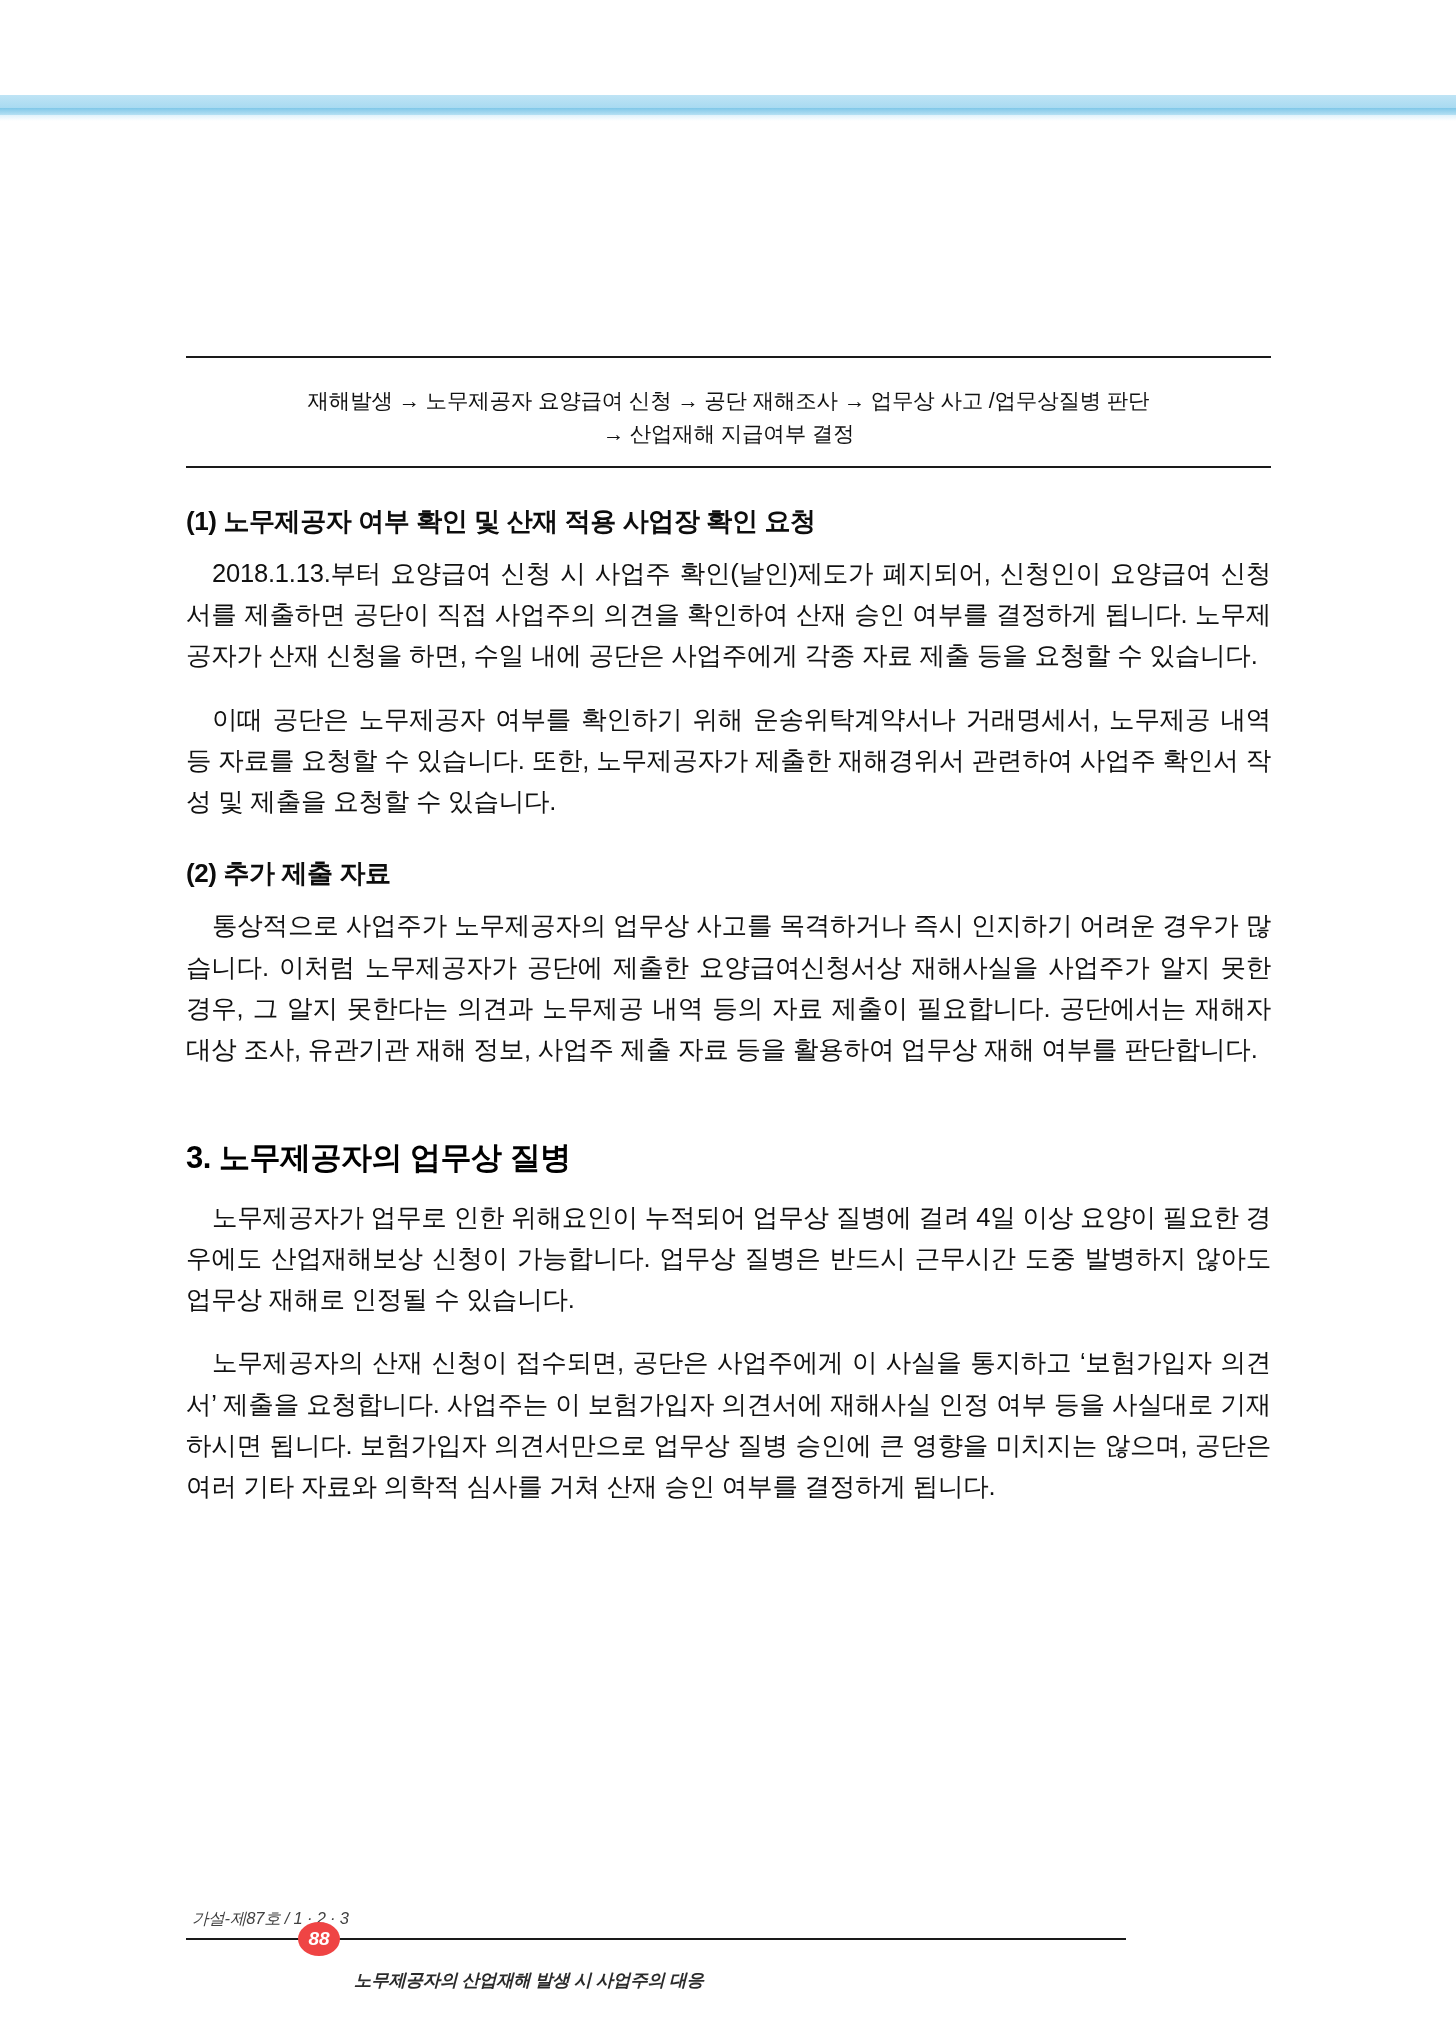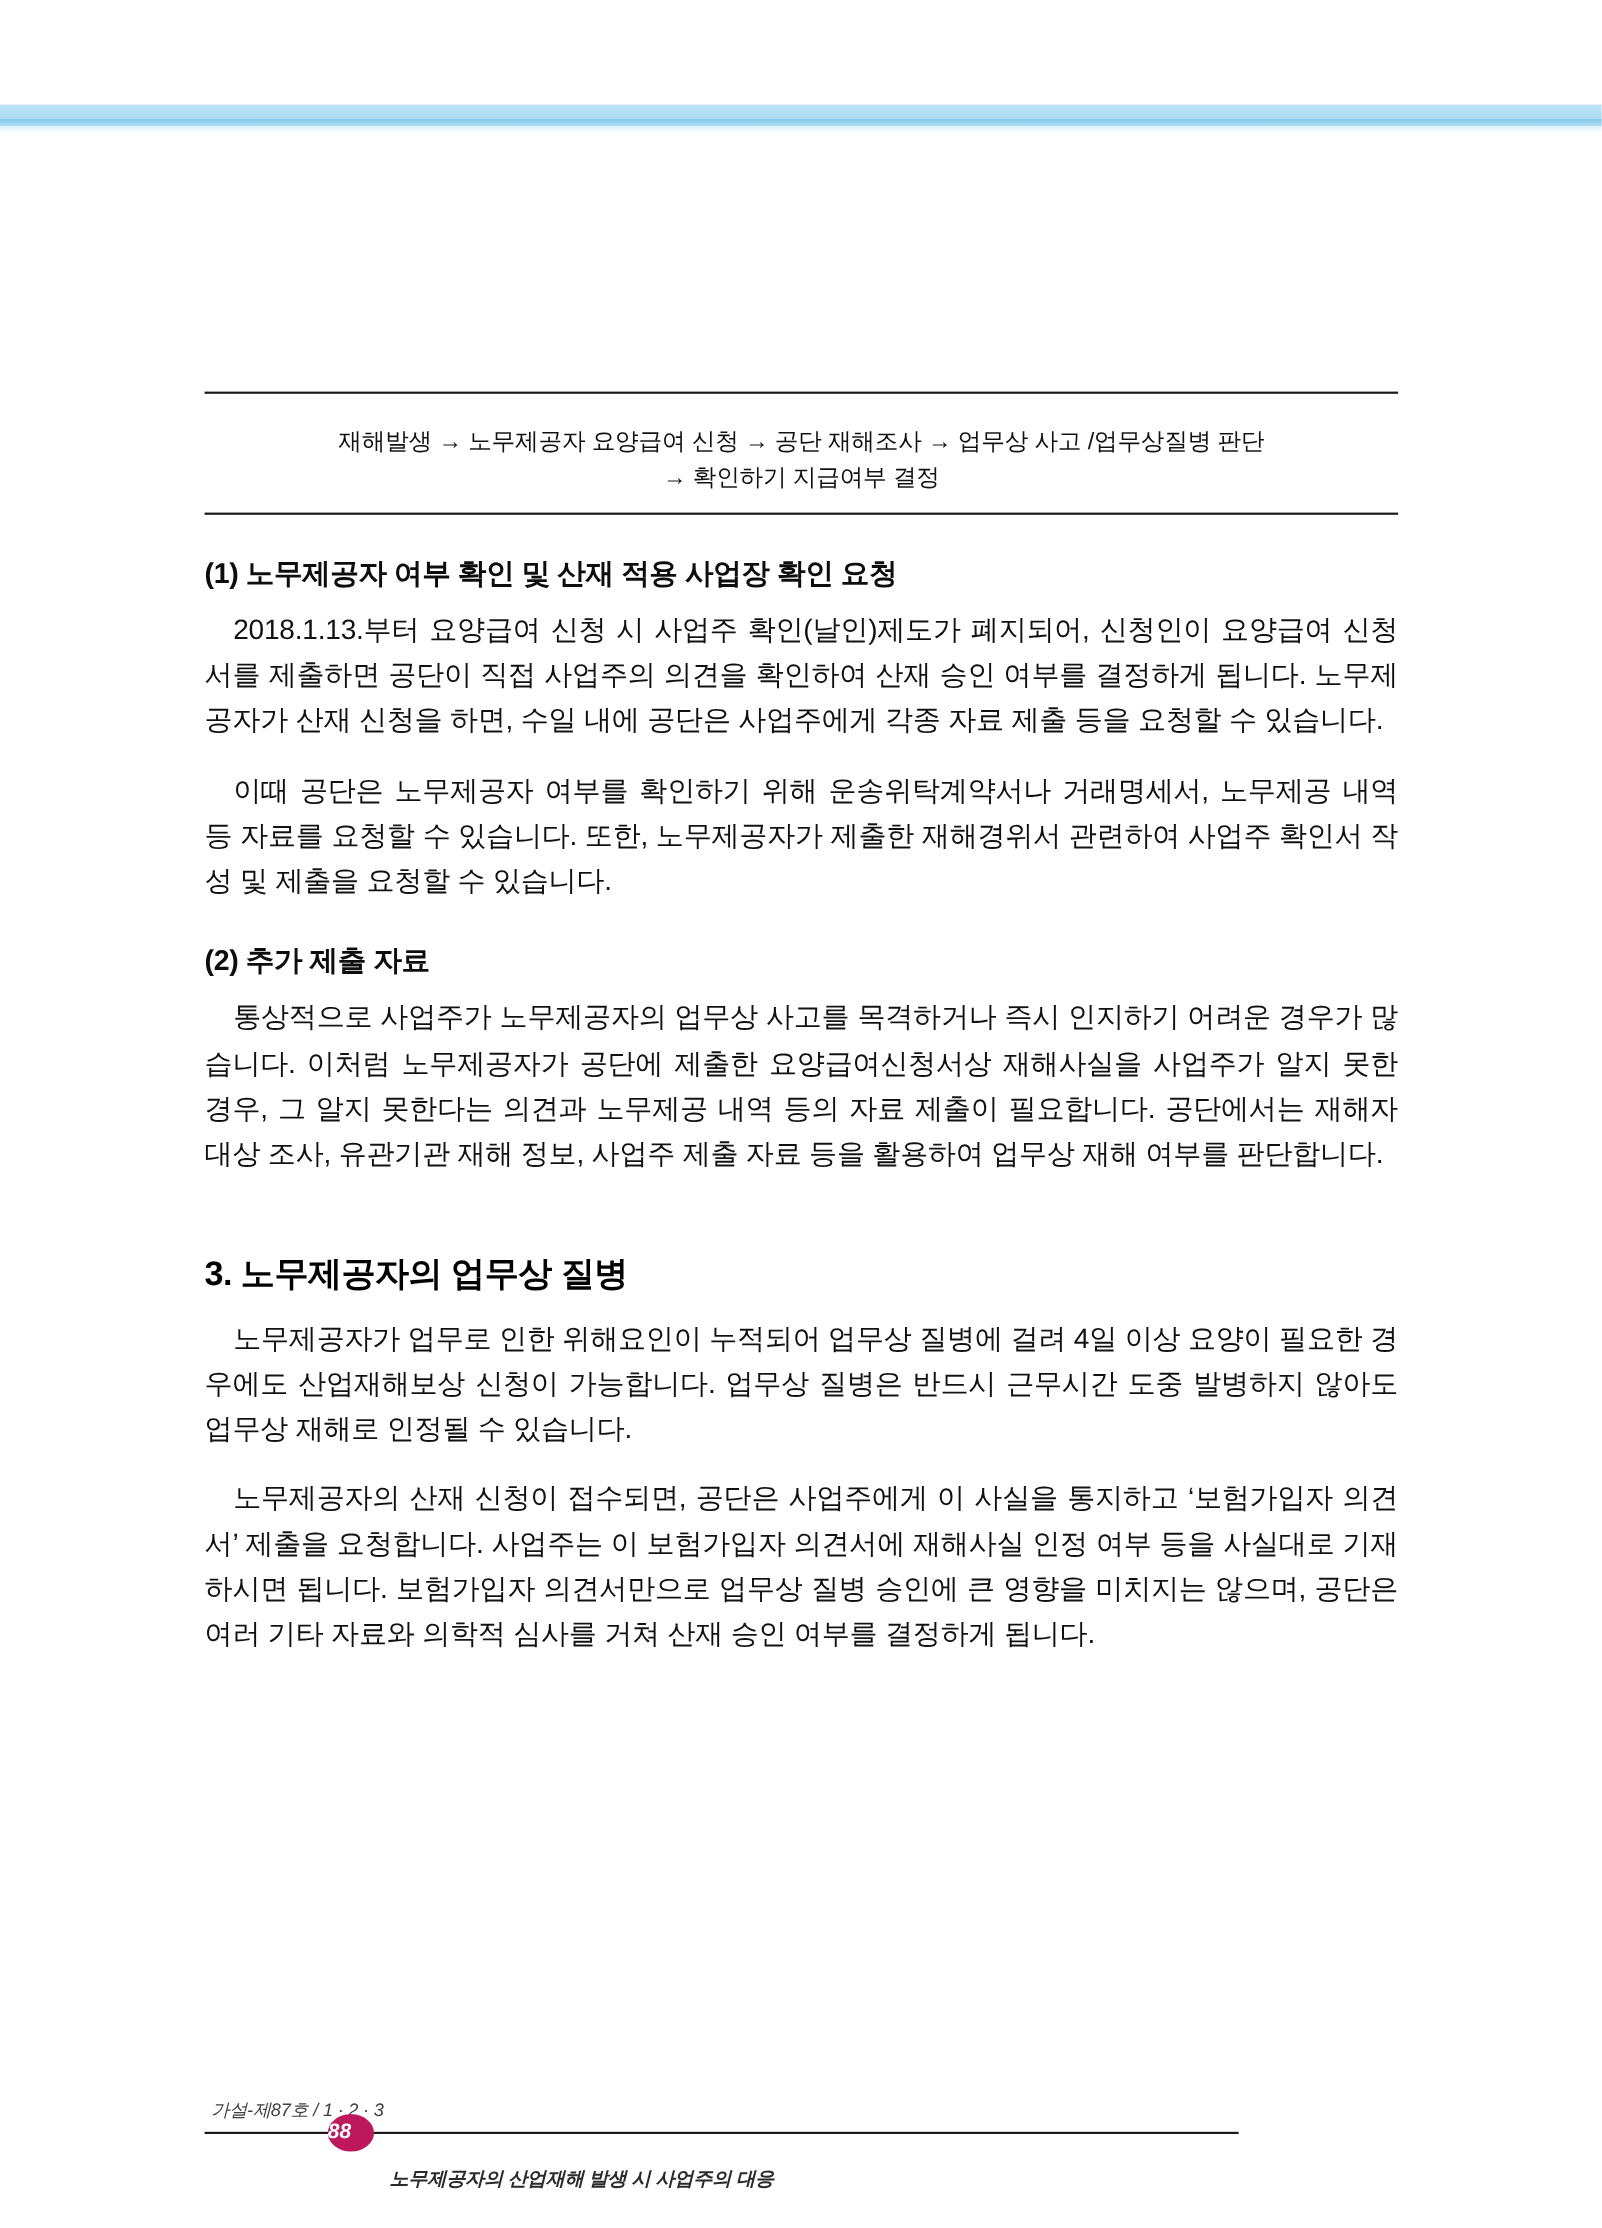--- a/index.html
+++ b/index.html
@@ -127,26 +127,27 @@
     color: #404040;
     letter-spacing: -0.2px;
   }
   .page-number {
     position: absolute;
     left: 112px;
     top: 14px;
     width: 42px;
     height: 34px;
     border-radius: 50%;
-    background: #be185d;
+    background: #ef4444;
     color: #ffffff;
     font-size: 19px;
     font-style: italic;
     font-weight: bold;
     line-height: 34px;
+    text-align: center;
   }
   .footer-caption {
     position: absolute;
     left: 168px;
     top: 60px;
     font-size: 17.5px;
     font-style: italic;
     font-weight: bold;
     color: #2b2b2b;
     letter-spacing: -0.3px;
@@ -161,21 +162,21 @@
     <div class="band-a"></div>
     <div class="band-b"></div>
     <div class="band-c"></div>
   </div>
 
   <div class="content">
 
 
     <div class="flow-box">
       <div class="flow-line">재해발생 → 노무제공자 요양급여 신청 → 공단 재해조사 → 업무상 사고 /업무상질병 판단</div>
-      <div class="flow-line">→ 확인하기 지급여부 결정</div>
+      <div class="flow-line">→ 산업재해 지급여부 결정</div>
     </div>
 
     <h3 class="sub-heading">(1) 노무제공자 여부 확인 및 산재 적용 사업장 확인 요청</h3>
 
     <p class="body-text indent">2018.1.13.부터 요양급여 신청 시 사업주 확인(날인)제도가 폐지되어, 신청인이 요양급여 신청서를 제출하면 공단이 직접 사업주의 의견을 확인하여 산재 승인 여부를 결정하게 됩니다. 노무제공자가 산재 신청을 하면, 수일 내에 공단은 사업주에게 각종 자료 제출 등을 요청할 수 있습니다.</p>
 
     <p class="body-text indent">이때 공단은 노무제공자 여부를 확인하기 위해 운송위탁계약서나 거래명세서, 노무제공 내역 등 자료를 요청할 수 있습니다. 또한, 노무제공자가 제출한 재해경위서 관련하여 사업주 확인서 작성 및 제출을 요청할 수 있습니다.</p>
 
     <h3 class="sub-heading">(2) 추가 제출 자료</h3>
 

